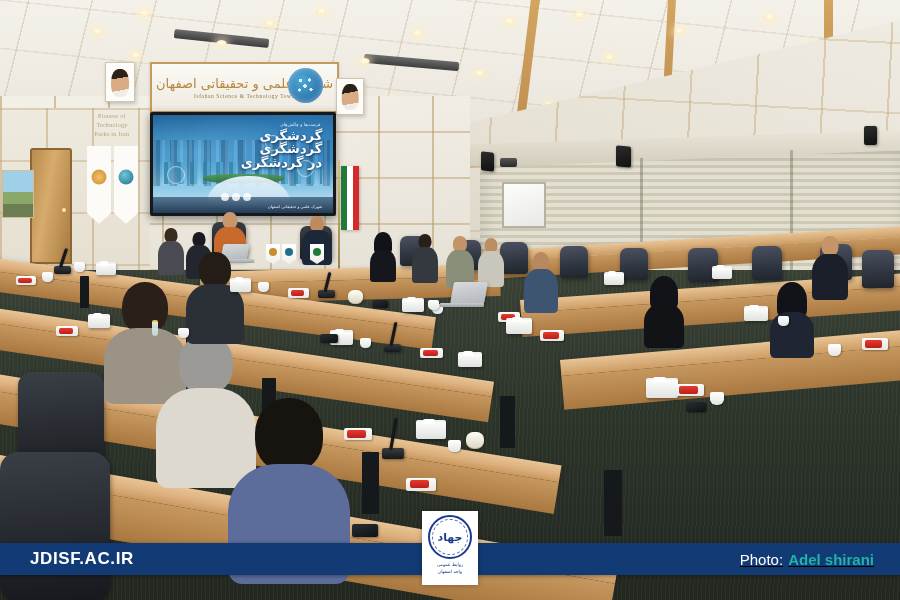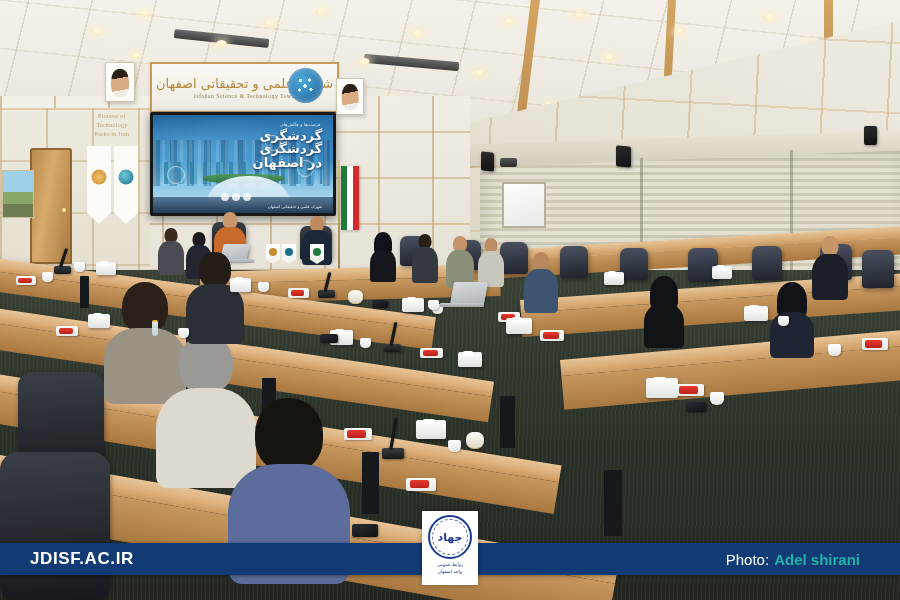--- a/index.html
+++ b/index.html
@@ -249,22 +249,22 @@
     border-radius:40% 40% 12% 12%;}
   .hijab{position:absolute;left:50%;transform:translateX(-50%);
     background:#111318;border-radius:50% 50% 22% 22%;}
 
   
   .footer{position:absolute;left:0;bottom:25px;width:100%;height:32px;
     background:#123a74;display:flex;align-items:center;justify-content:space-between;
     box-shadow:0 1px 4px rgba(0,0,0,.4);}
   .site{color:#ffffff;font-weight:bold;font-size:17px;letter-spacing:.6px;
     margin-left:30px;font-family:"Liberation Sans",sans-serif;}
-  .credit{margin-right:40px;font-size:15px;font-family:"Liberation Sans",sans-serif;
-    white-space:nowrap;}
+  .credit{margin-right:26px;font-size:15px;font-family:"Liberation Sans",sans-serif;
+    white-space:nowrap;text-decoration:underline;}
   .credit .lbl{color:#ffffff;}
   .credit .nm{color:#21b3a8;font-weight:bold;margin-left:5px;}
 
   
   .logocard{position:absolute;left:50%;bottom:15px;transform:translateX(-50%);
     width:56px;height:74px;background:#ffffff;display:flex;flex-direction:column;
     align-items:center;justify-content:flex-start;padding-top:4px;box-sizing:border-box;
     box-shadow:0 0 5px rgba(0,0,0,.3);z-index:4;}
   .seal{position:relative;width:40px;height:40px;border-radius:50%;
     border:2px solid #18398e;display:flex;align-items:center;justify-content:center;}
@@ -362,21 +362,21 @@
       <div class="city2"></div>
       <div class="greenisle"></div>
       <div class="hand"></div>
       <div class="node" style="left:8%;top:52%;width:16px;height:16px"></div>
       <div class="node" style="left:62%;top:20%;width:14px;height:14px"></div>
       <div class="node" style="left:80%;top:46%;width:15px;height:15px"></div>
       <div class="scr-sub">فرصت‌ها و چالش‌های</div>
       <div class="scr-title">
         <div>گردشگری</div>
         <div>گردشگری</div>
-        <div>در اصفهان</div>
+        <div>در گردشگری</div>
       </div>
       <div class="scr-foot"></div>
       <div class="scr-foot-fa">شهرک علمی و تحقیقاتی اصفهان</div>
       <div class="scr-badges">
         <i></i>
         <i></i>
         <i></i>
       </div>
     </div>
 

